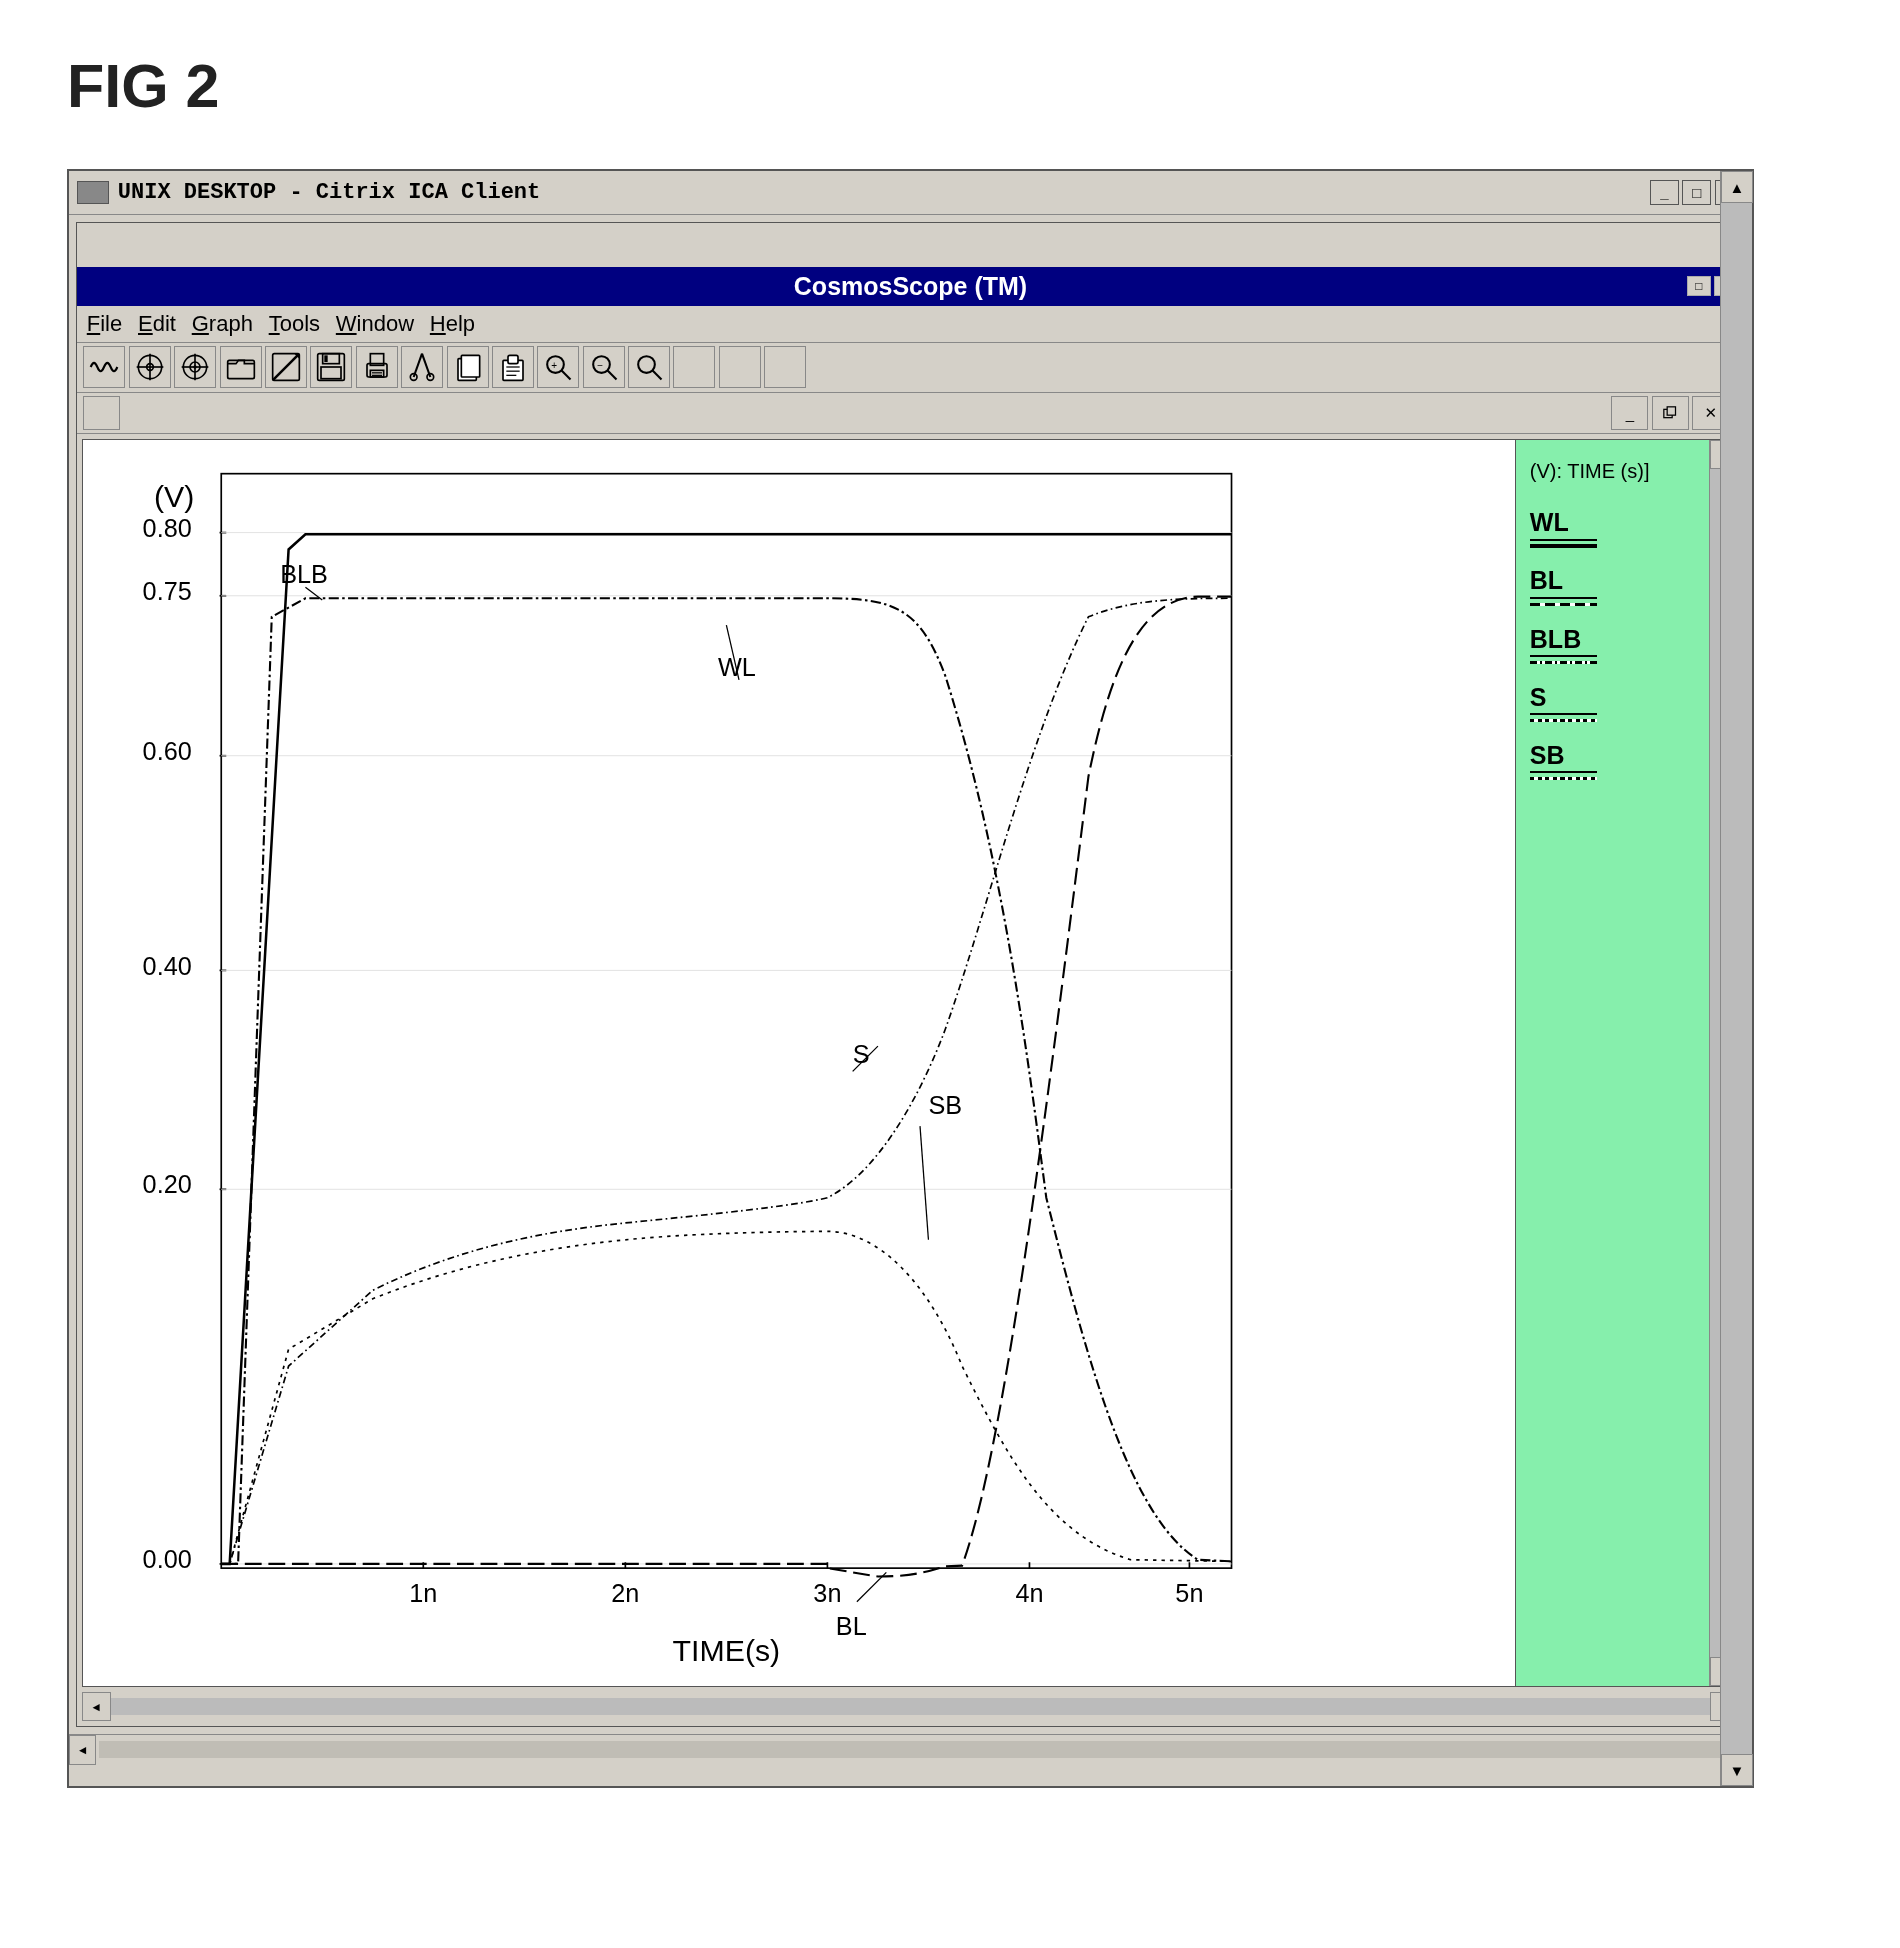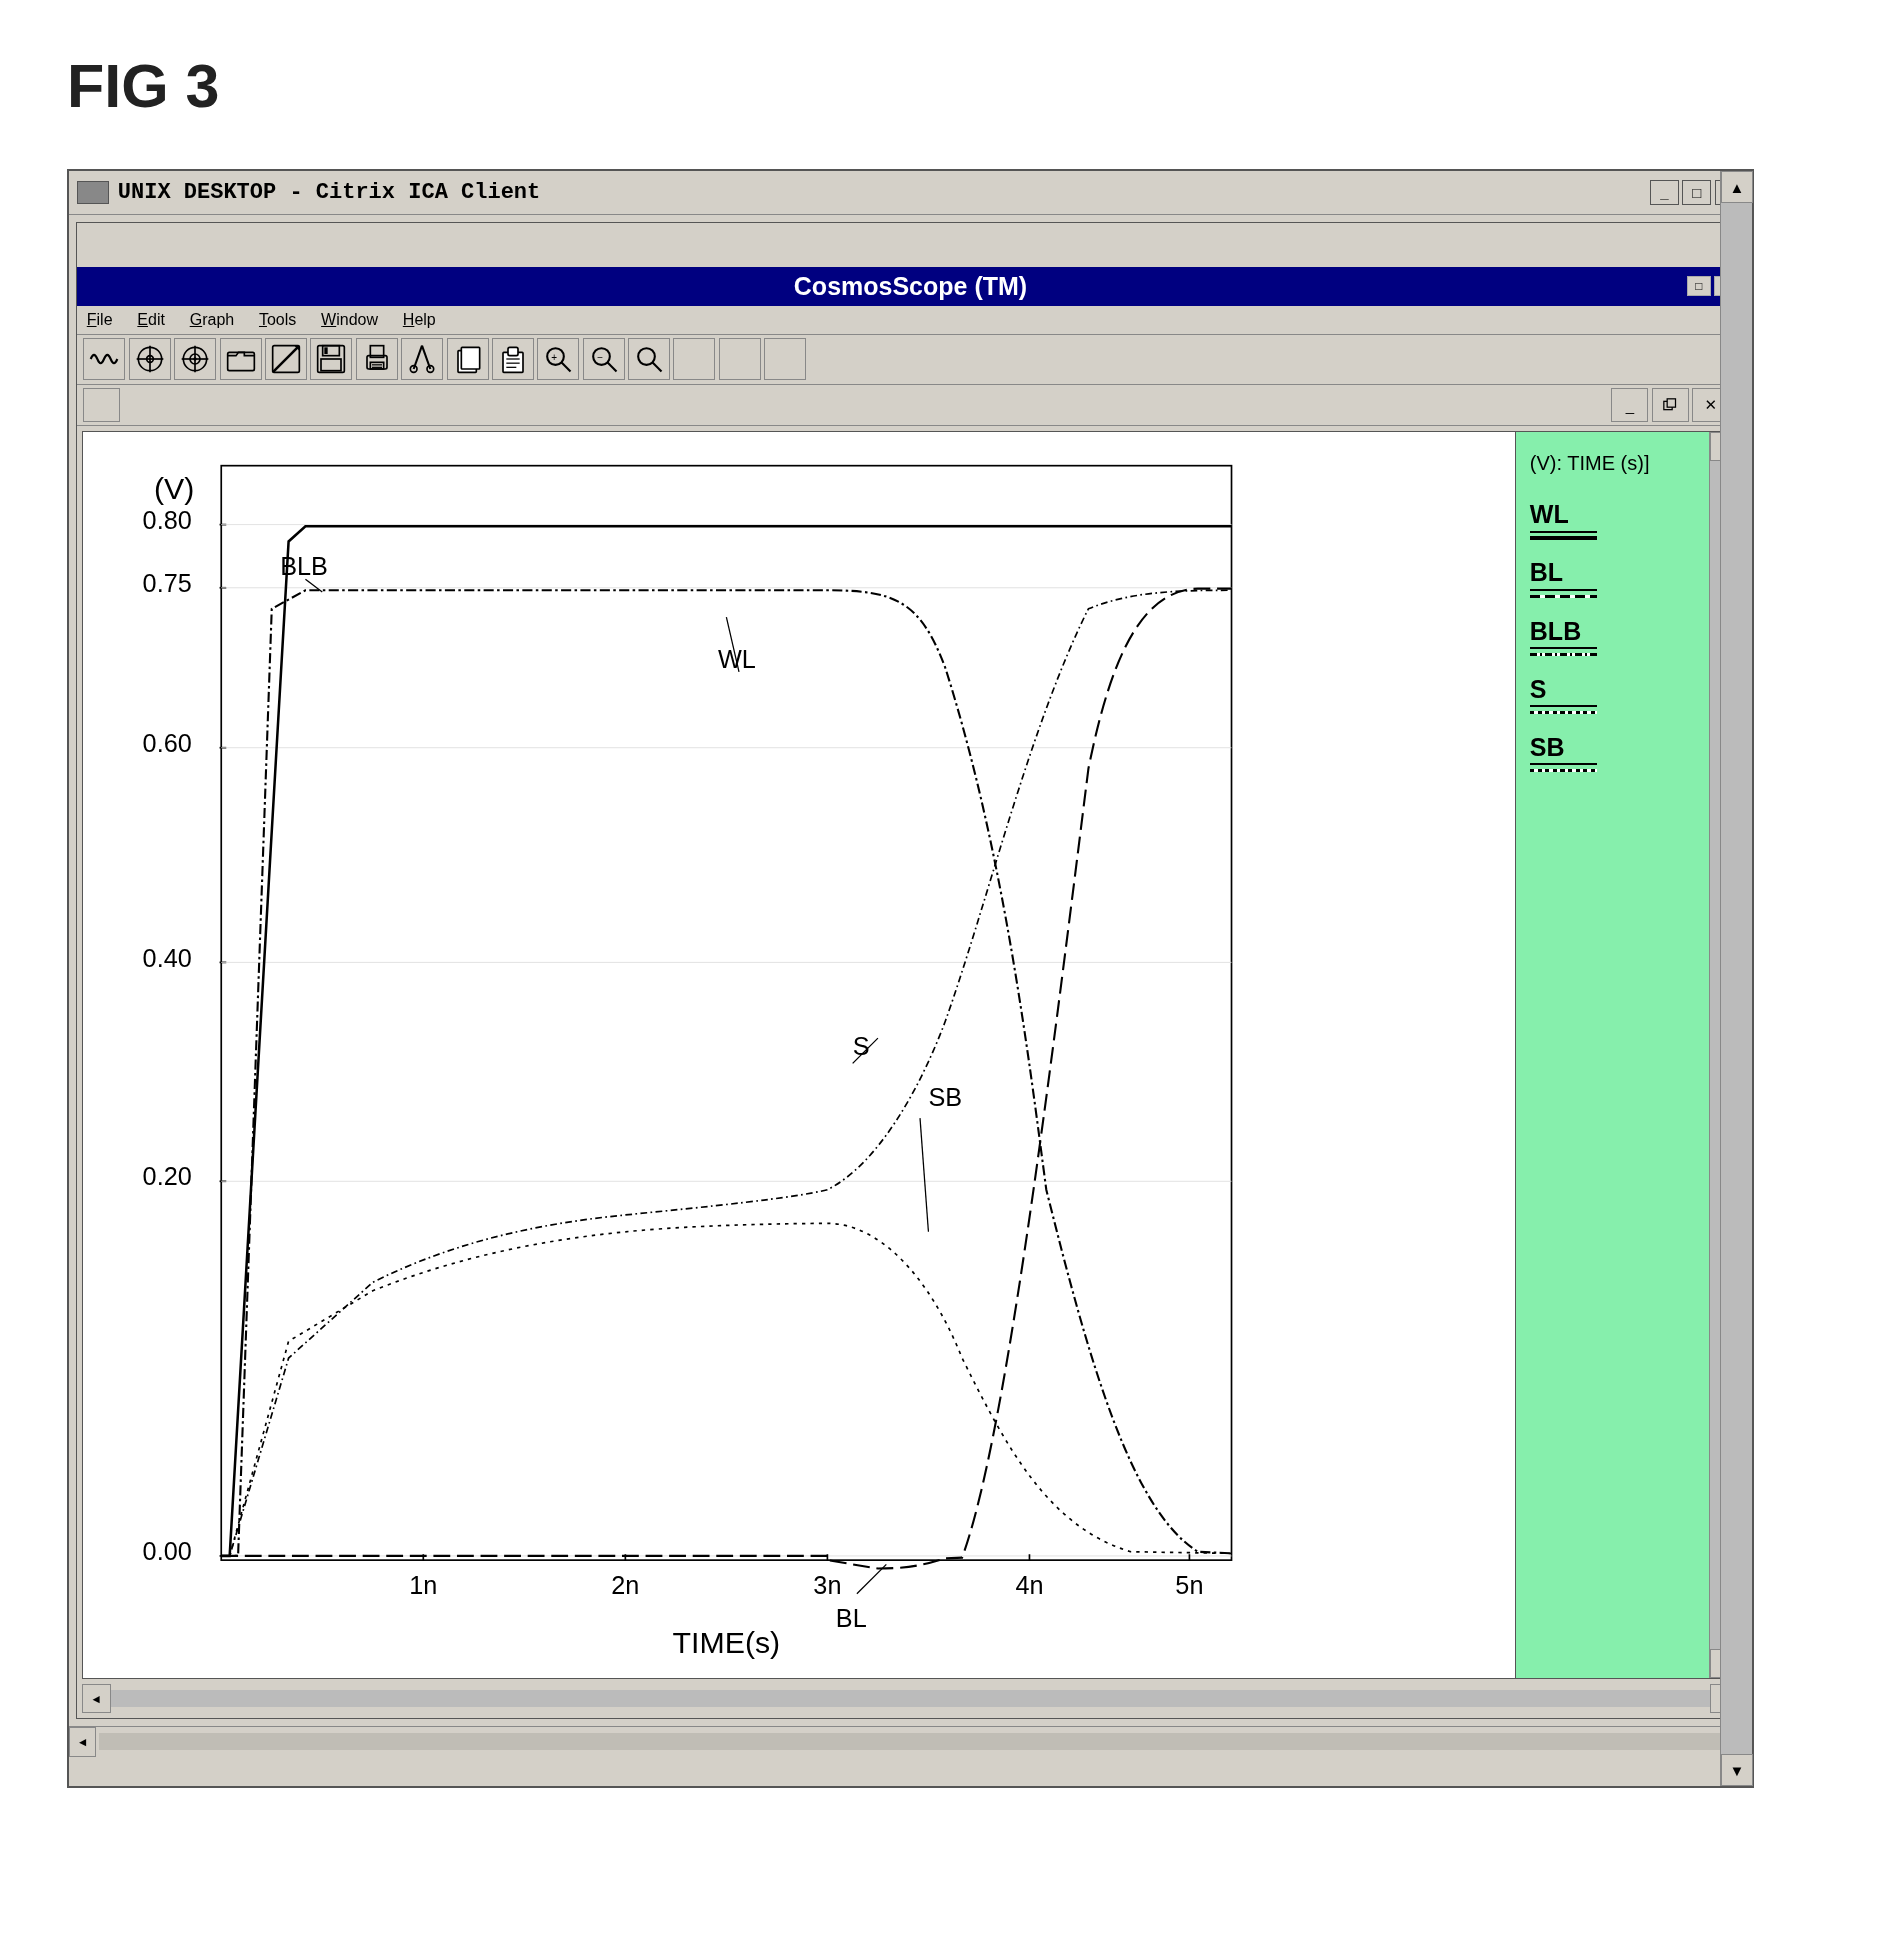--- a/index.html
+++ b/index.html
@@ -107,22 +107,22 @@
       display: flex;
       align-items: center;
       justify-content: center;
     }
 
     
     .menubar {
       background: #d4d0c8;
       display: flex;
       padding: 3.4px 6.7px;
-      gap: 18px;
-      font-size: 16px;
+      gap: 9px;
+      font-size: 22px;
       border-bottom: 0.8px solid #888;
     }
     .menubar-item {
       cursor: pointer;
       padding: 1.7px 3.4px;
     }
     .underline { text-decoration: underline; }
 
     
     .toolbar {
@@ -236,21 +236,21 @@
       background: #d4d0c8;
     }
     .outer-scroll-track {
       flex: 1;
       background: #bbb;
     }
   </style>
 </head>
 <body>
 
-<div class="fig-label">FIG 3</div>
+<div class="fig-label">FIG 2</div>
 
 <div class="outer-window">
 
   <div class="title-bar">
     <div class="title-bar-icon"></div>
     <div class="title-bar-text">UNIX DESKTOP - Citrix ICA Client</div>
     <div class="window-controls">
       <div class="win-btn">_</div>
       <div class="win-btn">□</div>
       <div class="win-btn">✕</div>

